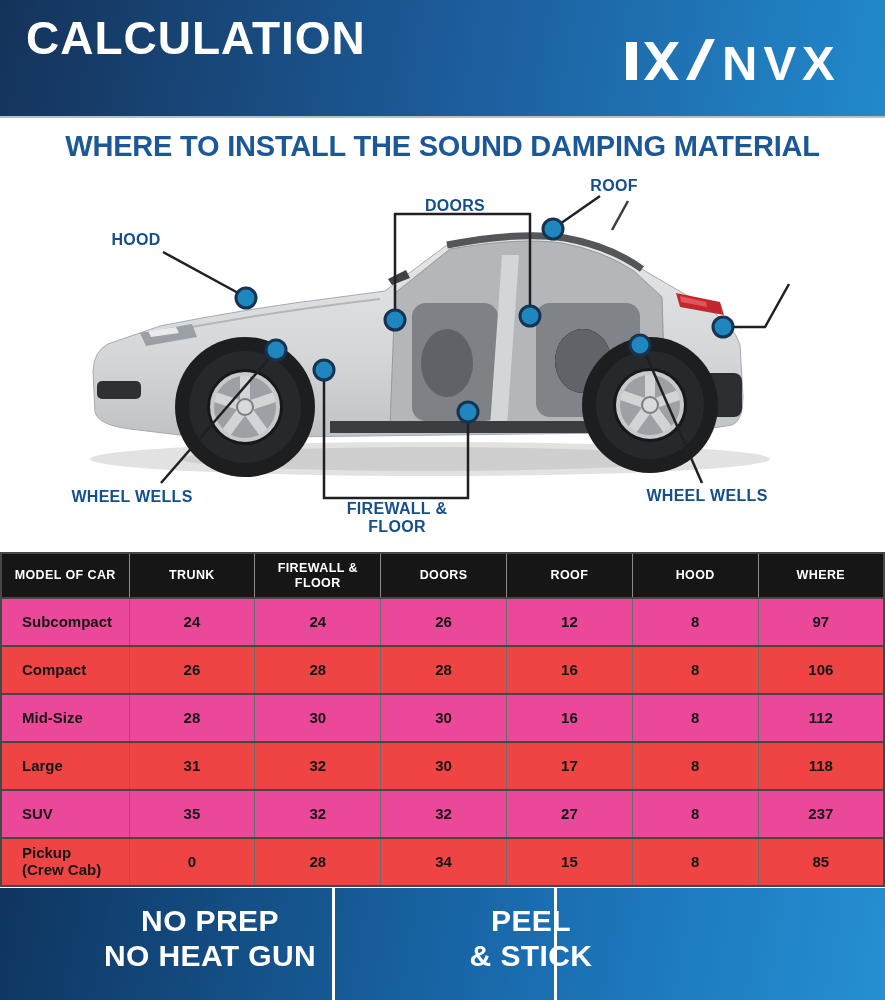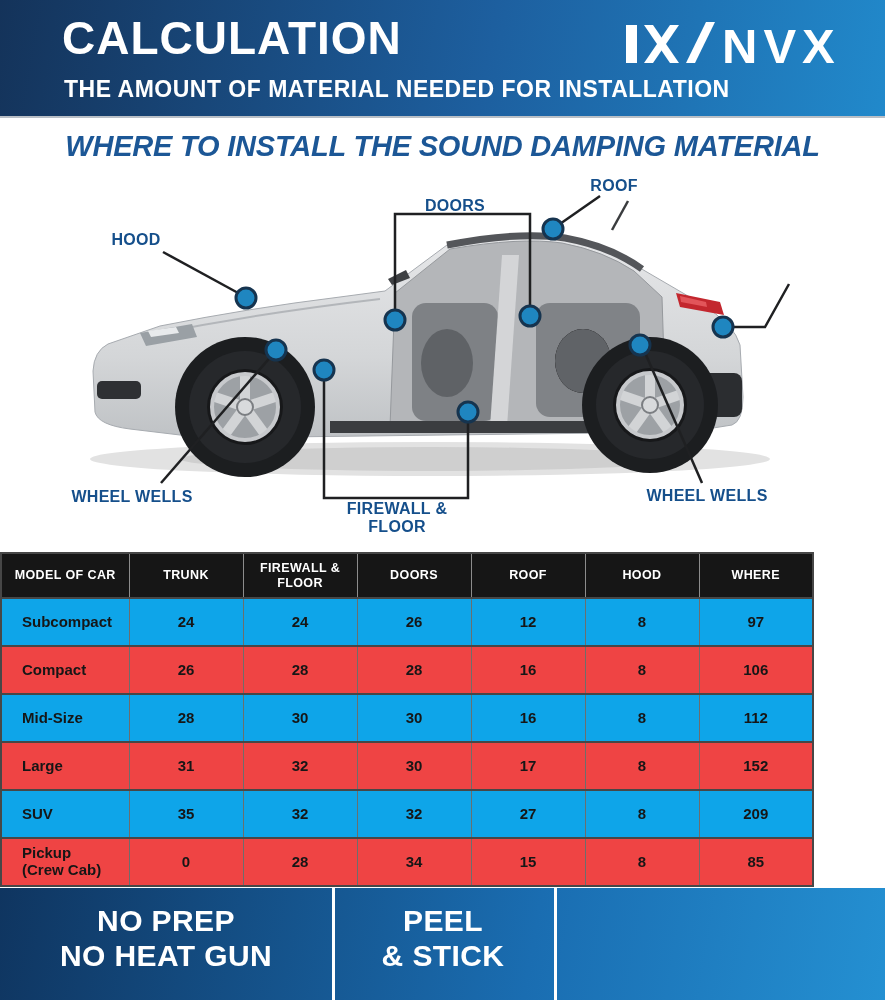--- a/index.html
+++ b/index.html
@@ -7,73 +7,72 @@
     position:relative;width:885px;height:1000px;margin:0 auto;
     background:#ffffff;overflow:hidden;
     font-family:"Liberation Sans", sans-serif;
   }
   
   .header{
     position:relative;width:885px;height:118px;
     background:linear-gradient(100deg,#14335a 0%,#1d5f9f 55%,#2189cb 100%);
     border-bottom:2px solid #b9bfc6;
     box-sizing:border-box;
-    padding-left:36px;
   }
   .header-top{display:flex;align-items:flex-start;justify-content:space-between;padding:14px 26px 0 26px;}
   .header-title{
     margin:0;color:#ffffff;font-size:46px;font-weight:800;letter-spacing:1px;line-height:1.05;
   }
-  .nvx-logo{margin-top:4px;}
+  .nvx-logo{margin-top:21px;}
   .header-subtitle{
     padding:2px 0 0 28px;color:#ffffff;font-size:23px;font-weight:700;letter-spacing:.5px;
   }
   
   .diagram-heading{
     margin:0;height:57px;display:flex;align-items:center;justify-content:center;
-    color:#1c5796;font-size:29px;font-weight:800;letter-spacing:-.2px;font-style:italic;
+    color:#1c5796;font-size:29px;font-weight:800;letter-spacing:-.2px;
   }
   .car-wrap{position:relative;width:885px;height:377px;}
   .car-wrap svg.car{position:absolute;left:0;top:0;}
   .callout{
     position:absolute;transform:translate(-50%,-50%);
     color:#154f8b;font-size:16px;font-weight:800;letter-spacing:.3px;
     text-align:center;line-height:1.15;white-space:pre-line;
   }
   
   .table-sec{width:885px;}
   table.materials{
-    width:814px;border-collapse:collapse;table-layout:fixed;
+    width:885px;border-collapse:collapse;table-layout:fixed;
     border:2px solid #474747;
   }
   table.materials col.c0{width:128px;}
   table.materials th{
     background:#161616;color:#ffffff;font-size:12.5px;font-weight:700;letter-spacing:.4px;
     height:41px;text-align:center;vertical-align:middle;line-height:1.2;
     border-left:1.5px solid #8c8c8c;border-bottom:2px solid #474747;white-space:pre-line;
   }
   table.materials th:first-child{border-left:none;}
   table.materials td{
     height:44px;font-size:15px;font-weight:700;color:#161616;text-align:center;vertical-align:middle;
     border:1.5px solid #6d6d6d;border-top:2px solid #474747;border-bottom:2px solid #474747;
     line-height:1.12;
   }
   table.materials td.model{text-align:left;padding-left:20px;white-space:pre-line;}
-  table.materials tr.gray{background:#0ea5e9;}
+  table.materials tr.gray{background:#ec4899;}
   table.materials tr.white{background:#ef4444;margin-left:40px;}
   
   .footer{
     position:absolute;left:0;bottom:0;width:885px;height:112px;margin-top:3px;
     background:linear-gradient(100deg,#0f3560 0%,#1a6db1 60%,#2490d2 100%);
     display:flex;
   }
   .footer .badge{
     display:flex;align-items:center;justify-content:center;
     color:#ffffff;font-size:30px;font-weight:800;letter-spacing:.4px;line-height:1.18;
-    text-align:center;white-space:pre-line;height:100px;
+    text-align:center;white-space:pre-line;height:100px;margin-left:44px;
   }
   .footer .badge.b1{width:332px;}
   .footer .badge.b2{width:222px;}
   .footer .badge.b3{width:331px;}
   .footer .sep{position:absolute;top:0;width:3px;height:112px;background:#ffffff;}
   .footer .sep.s1{left:332px;}
   .footer .sep.s2{left:554px;}
 </style>
 </head>
 <body>
@@ -86,21 +85,20 @@
       <div class="nvx-logo">
         <svg width="235" height="52" viewBox="0 0 235 52">
           <path d="M2,7 h11 v38 h-11 z" fill="#ffffff"></path>
           <path d="M20,7 l9,0 l26,38 l-9,0 z" fill="#ffffff"></path>
           <path d="M55,7 l-9,0 l-26,38 l9,0 z" fill="#ffffff"></path>
           <path d="M62,45 L82,4 l9,0 L71,45 z" fill="#ffffff"></path>
           <text x="98" y="45" font-family="Liberation Sans, sans-serif" font-size="49" font-weight="700" letter-spacing="6" fill="#ffffff">NVX</text>
         </svg>
       </div>
     </div>
-    <div class="header-subtitle">THE AMOUNT OF MATERIAL NEEDED FOR INSTALLATION</div>
   </header>
 
   <section>
     <h2 class="diagram-heading">WHERE TO INSTALL THE SOUND DAMPING MATERIAL</h2>
 
     <div class="car-wrap">
       <svg class="car" width="885" height="377" viewBox="0 0 885 377">
         <defs>
           <linearGradient id="bodyGrad" x1="0" y1="0" x2="0" y2="1">
             <stop offset="0" stop-color="#e6e7e9"></stop>
@@ -255,30 +253,30 @@
           <td>8</td>
           <td>112</td>
         </tr>
         <tr class="white">
           <td class="model">Large</td>
           <td>31</td>
           <td>32</td>
           <td>30</td>
           <td>17</td>
           <td>8</td>
-          <td>152</td>
+          <td>118</td>
         </tr>
         <tr class="gray">
           <td class="model">SUV</td>
           <td>35</td>
           <td>32</td>
           <td>32</td>
           <td>27</td>
           <td>8</td>
-          <td>209</td>
+          <td>237</td>
         </tr>
         <tr class="white">
           <td class="model">Pickup
 (Crew Cab)</td>
           <td>0</td>
           <td>28</td>
           <td>34</td>
           <td>15</td>
           <td>8</td>
           <td>85</td>

